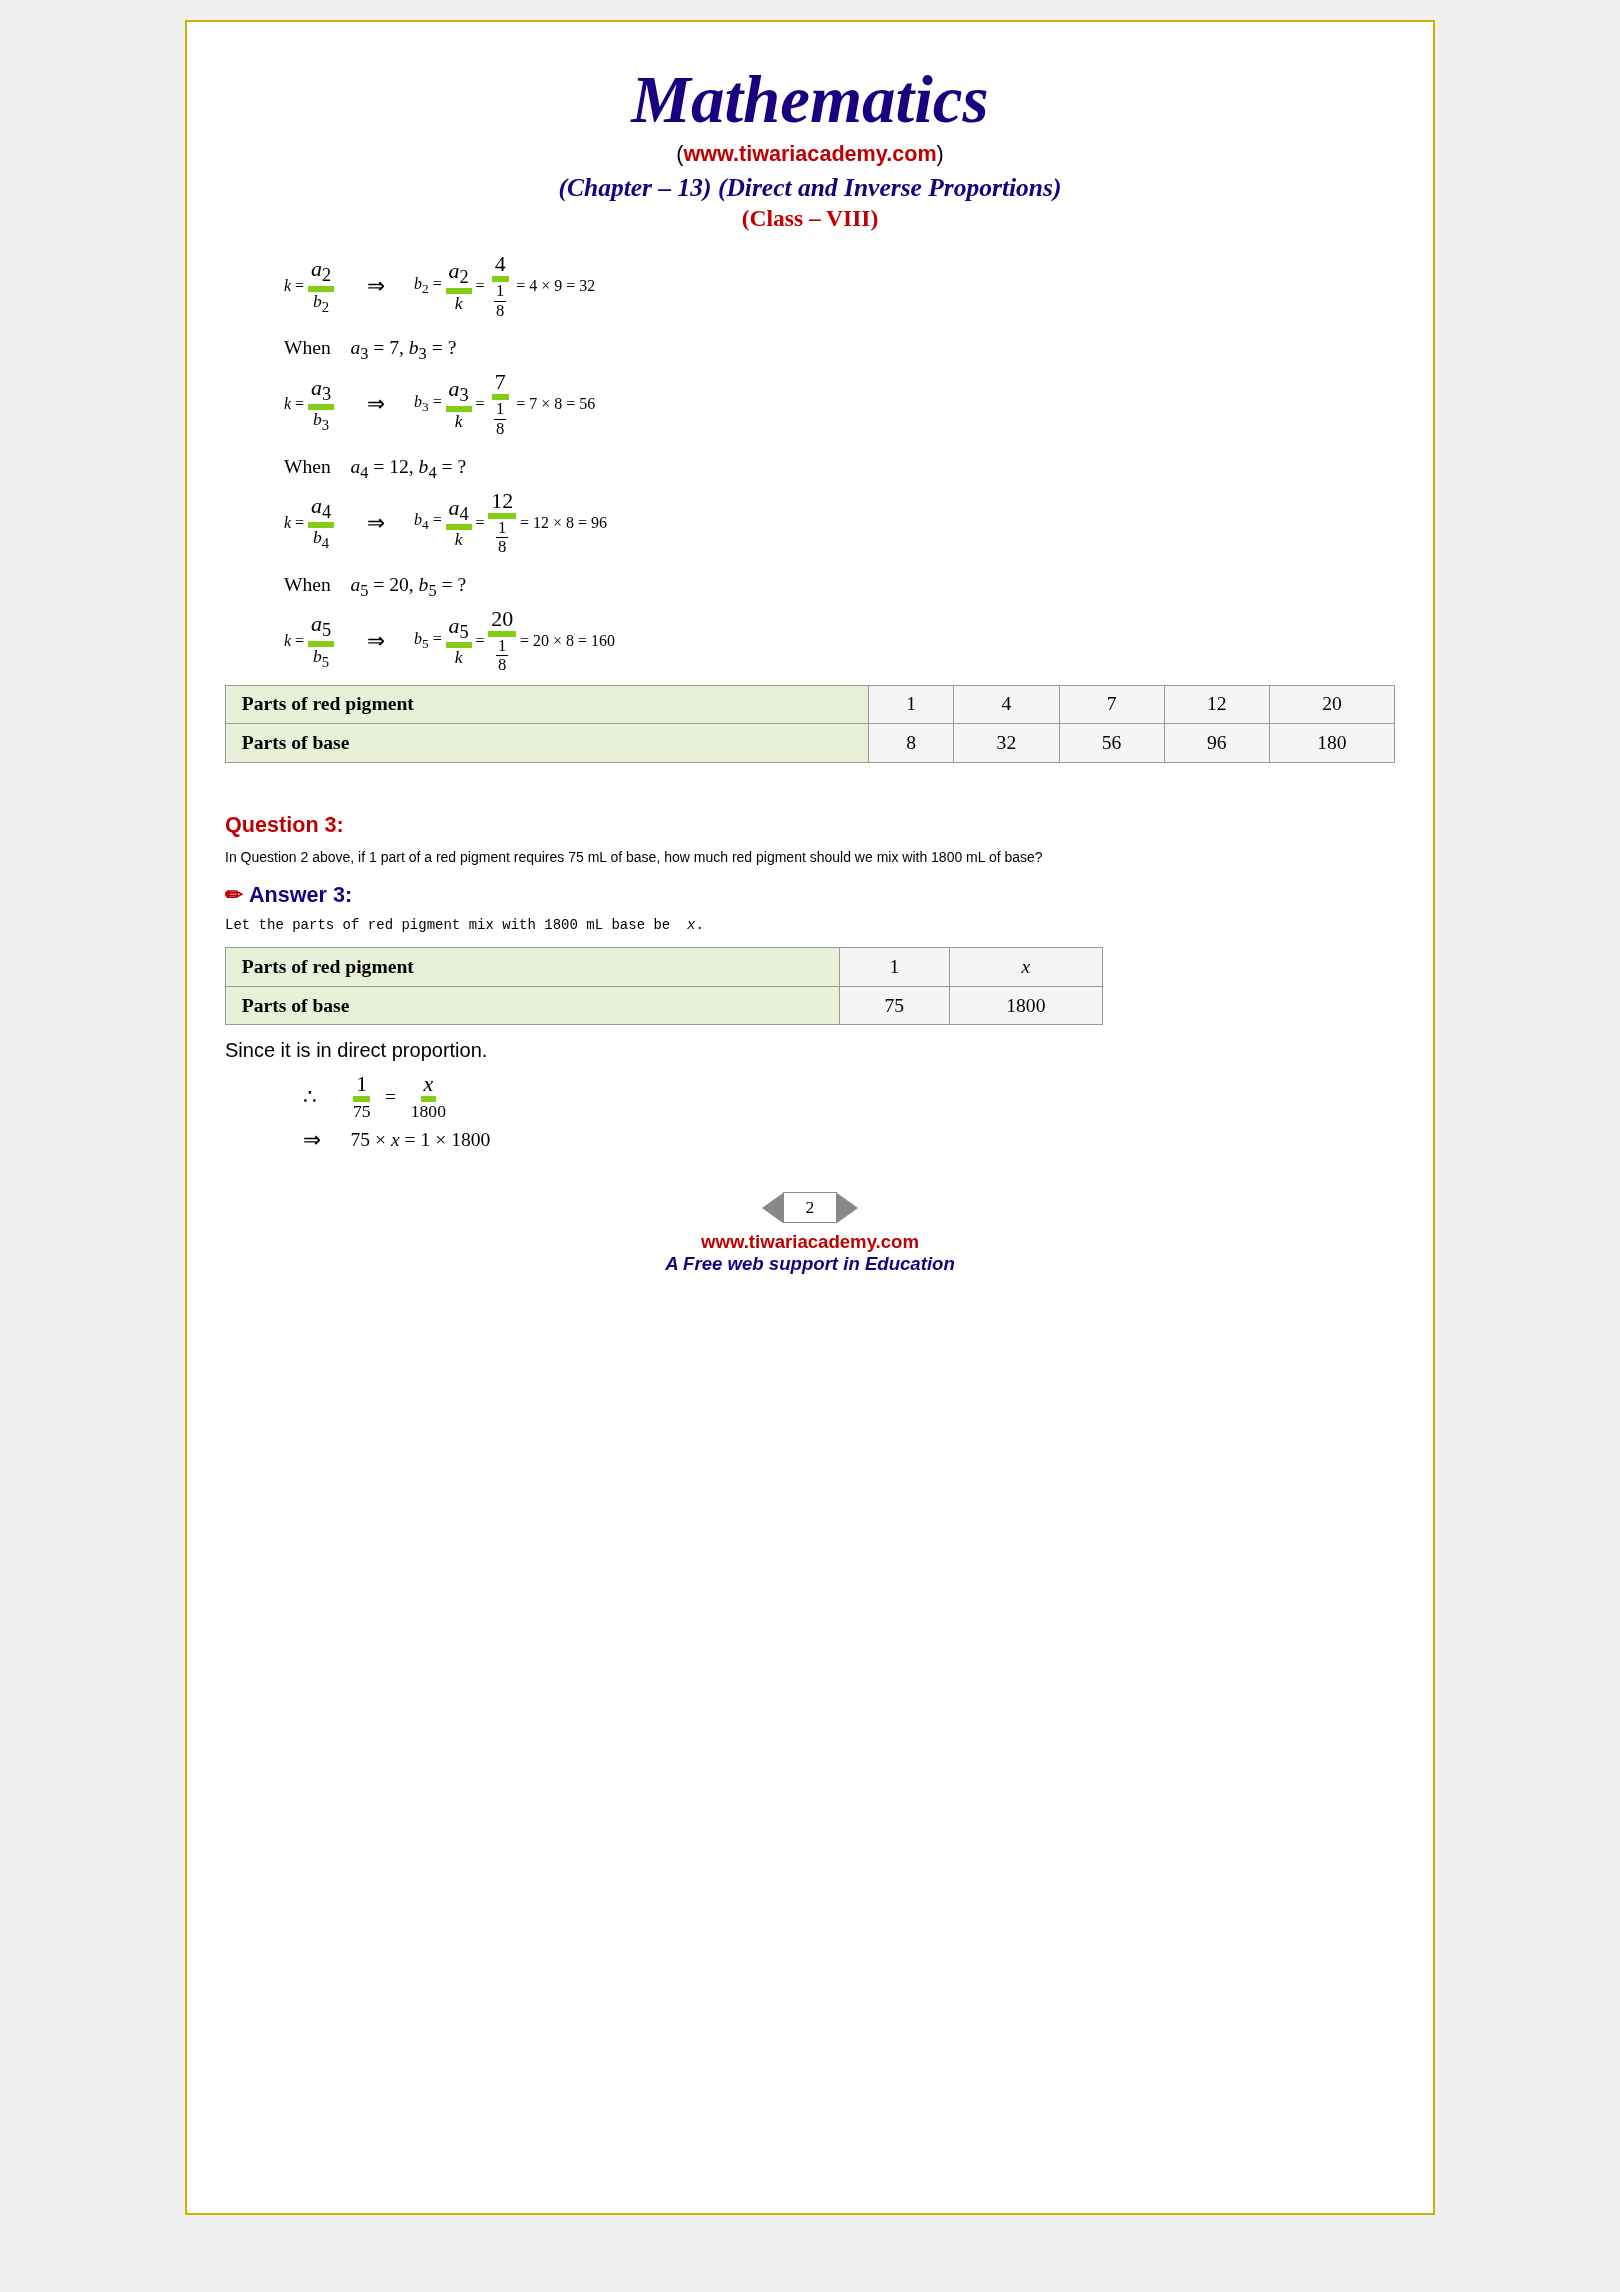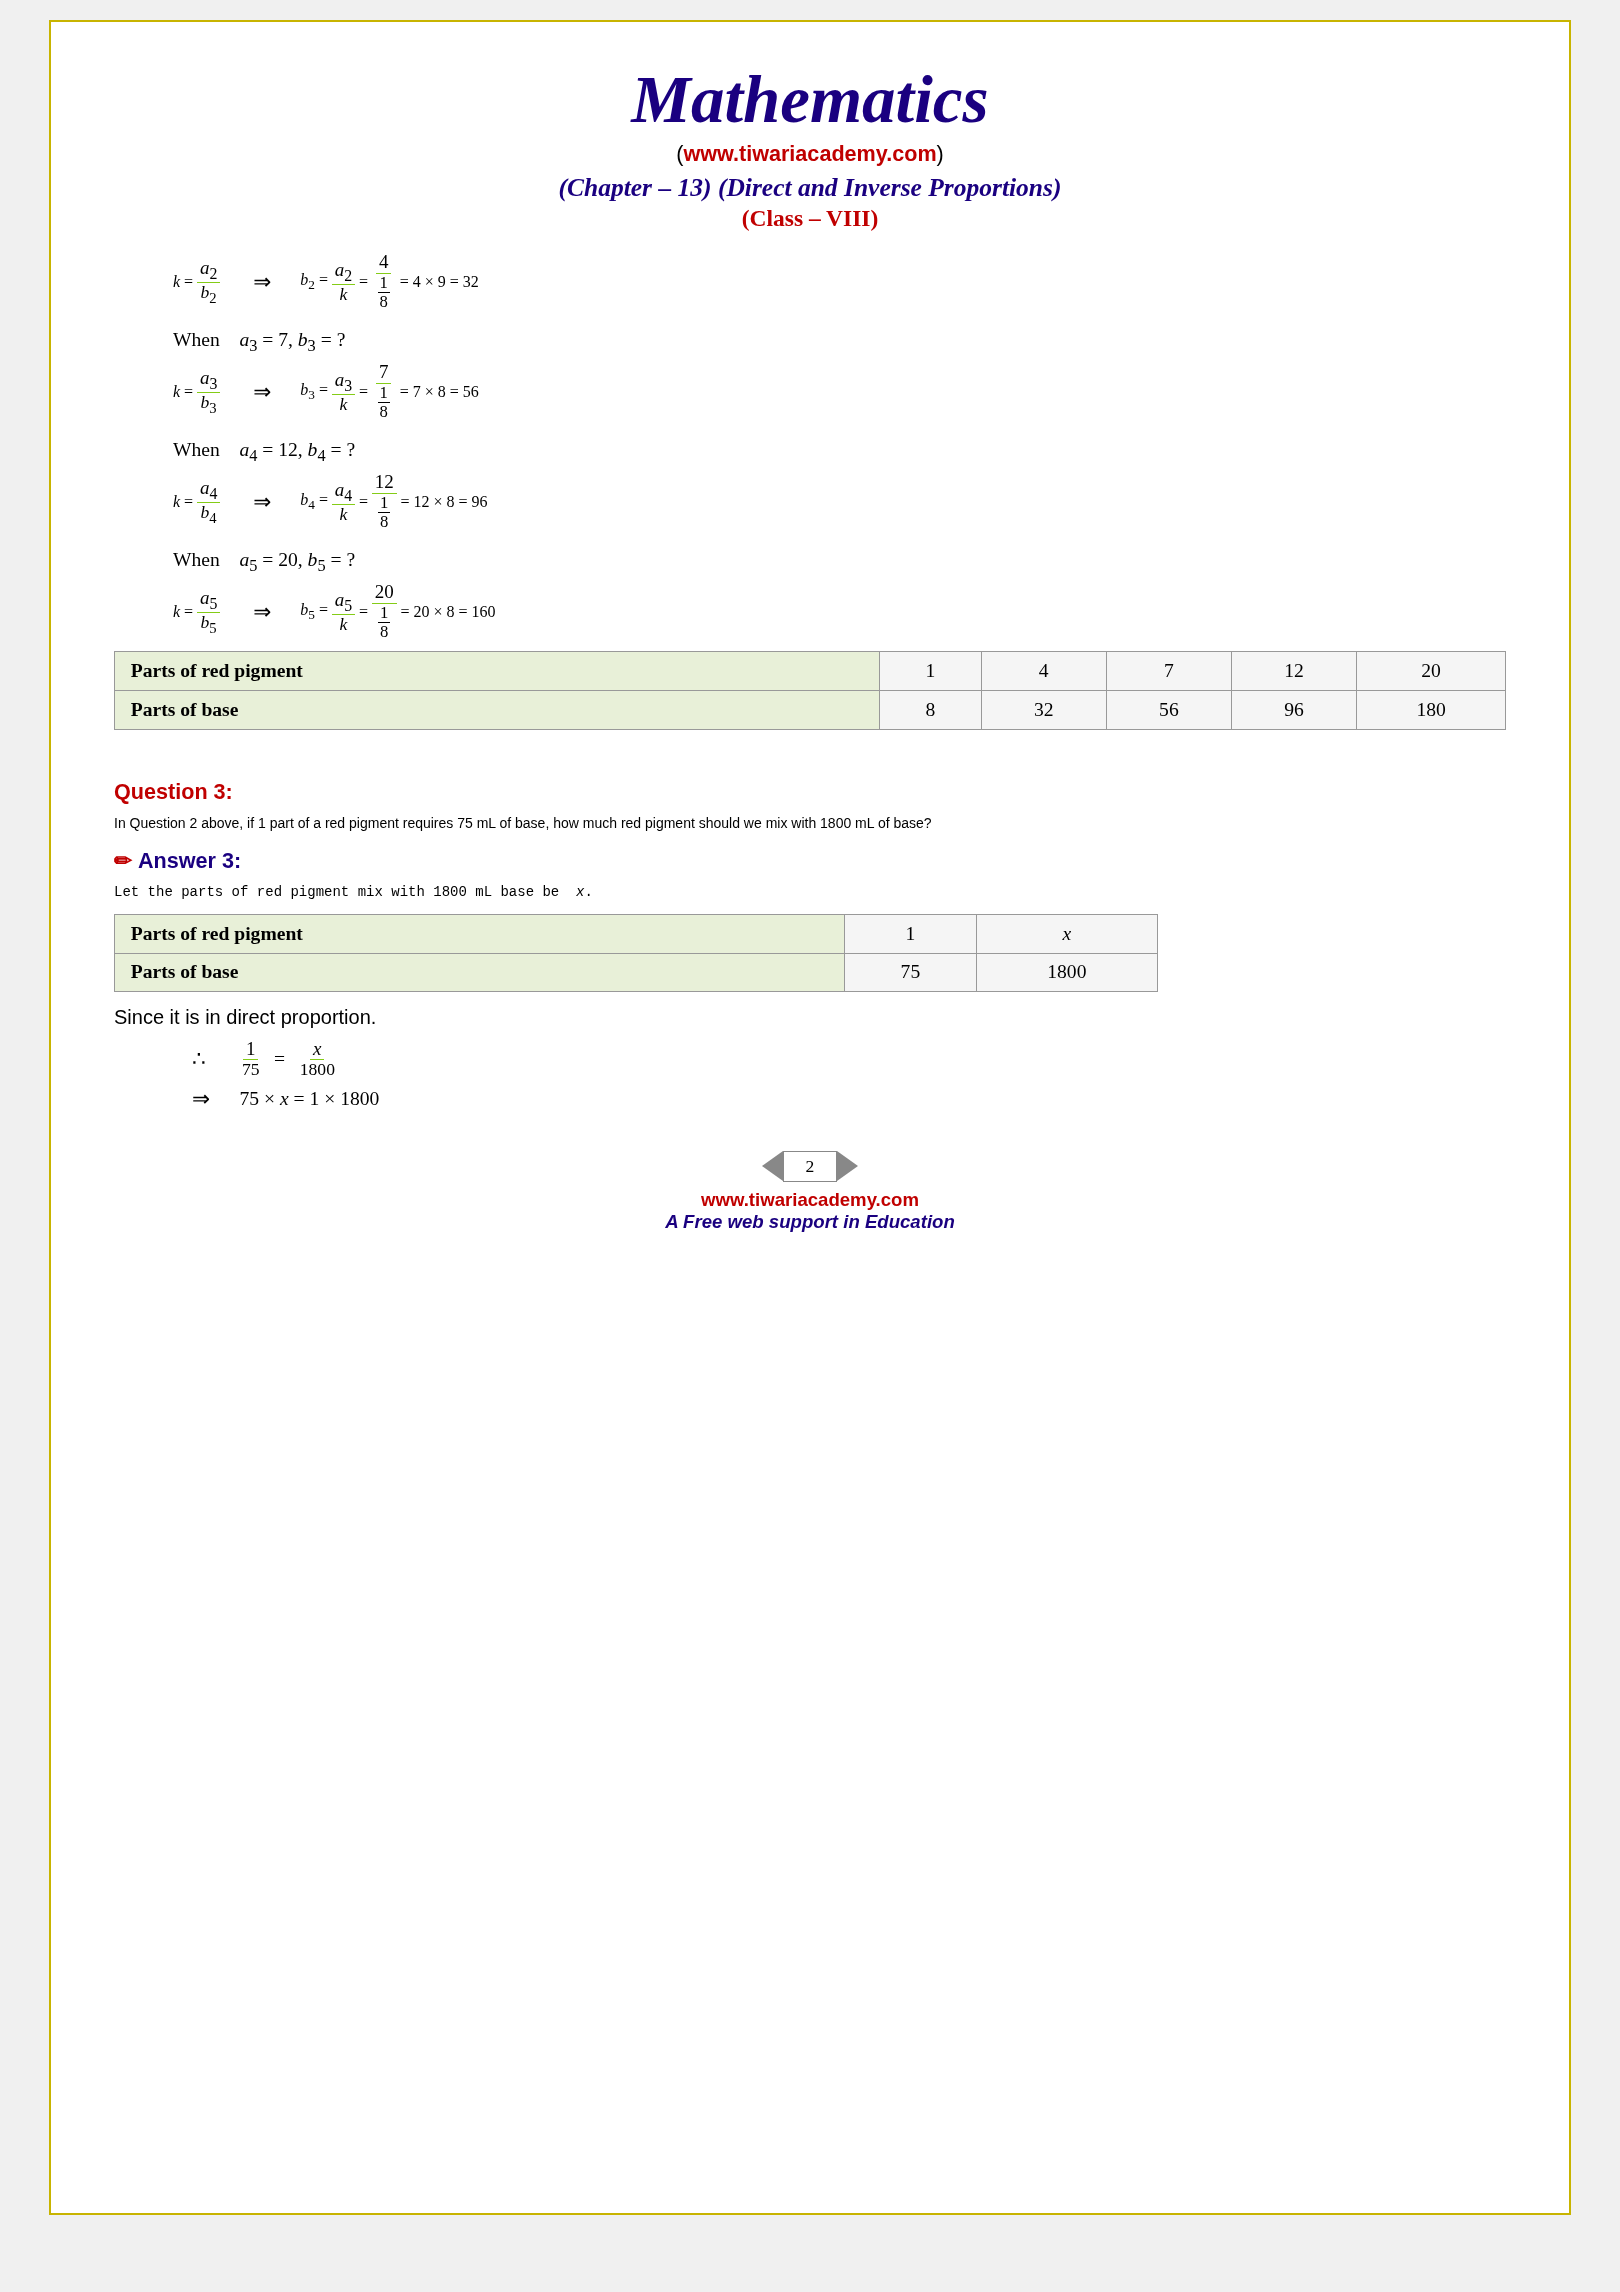--- a/index.html
+++ b/index.html
@@ -6,24 +6,24 @@
     body {
       background: #f0f0f0;
       font-family: 'Times New Roman', Times, serif;
       display: flex;
       justify-content: center;
       align-items: flex-start;
       padding: 19.6px;
     }
     .page {
       background: white;
-      width: 1522px;
+      width: 1250px;
       min-height: 2195px;
       border: 2.9px solid #c8b400;
-      padding: 39px 63px;
+      padding: 39px 38px;
       position: relative;
     }
     .header {
       text-align: center;
       margin-bottom: 9.8px;
     }
     .title-math {
       font-size: 67px;
       font-style: italic;
       font-weight: bold;
@@ -62,23 +62,23 @@
     }
     .fraction {
       display: inline-flex;
       flex-direction: column;
       align-items: center;
       vertical-align: middle;
       margin: 0 3.9px;
       line-height: 1.1;
     }
     .fraction .num {
-      border-bottom: 1px solid #84cc16;
+      border-bottom: 6px solid #84cc16;
       padding: 0 2.9px;
-      font-size: 19px;
+      font-size: 22px;
     }
     .fraction .den {
       padding: 0 2.9px;
       font-size: 17.6px;
     }
     .fraction-small {
       display: inline-flex;
       flex-direction: column;
       align-items: center;
       vertical-align: middle;

